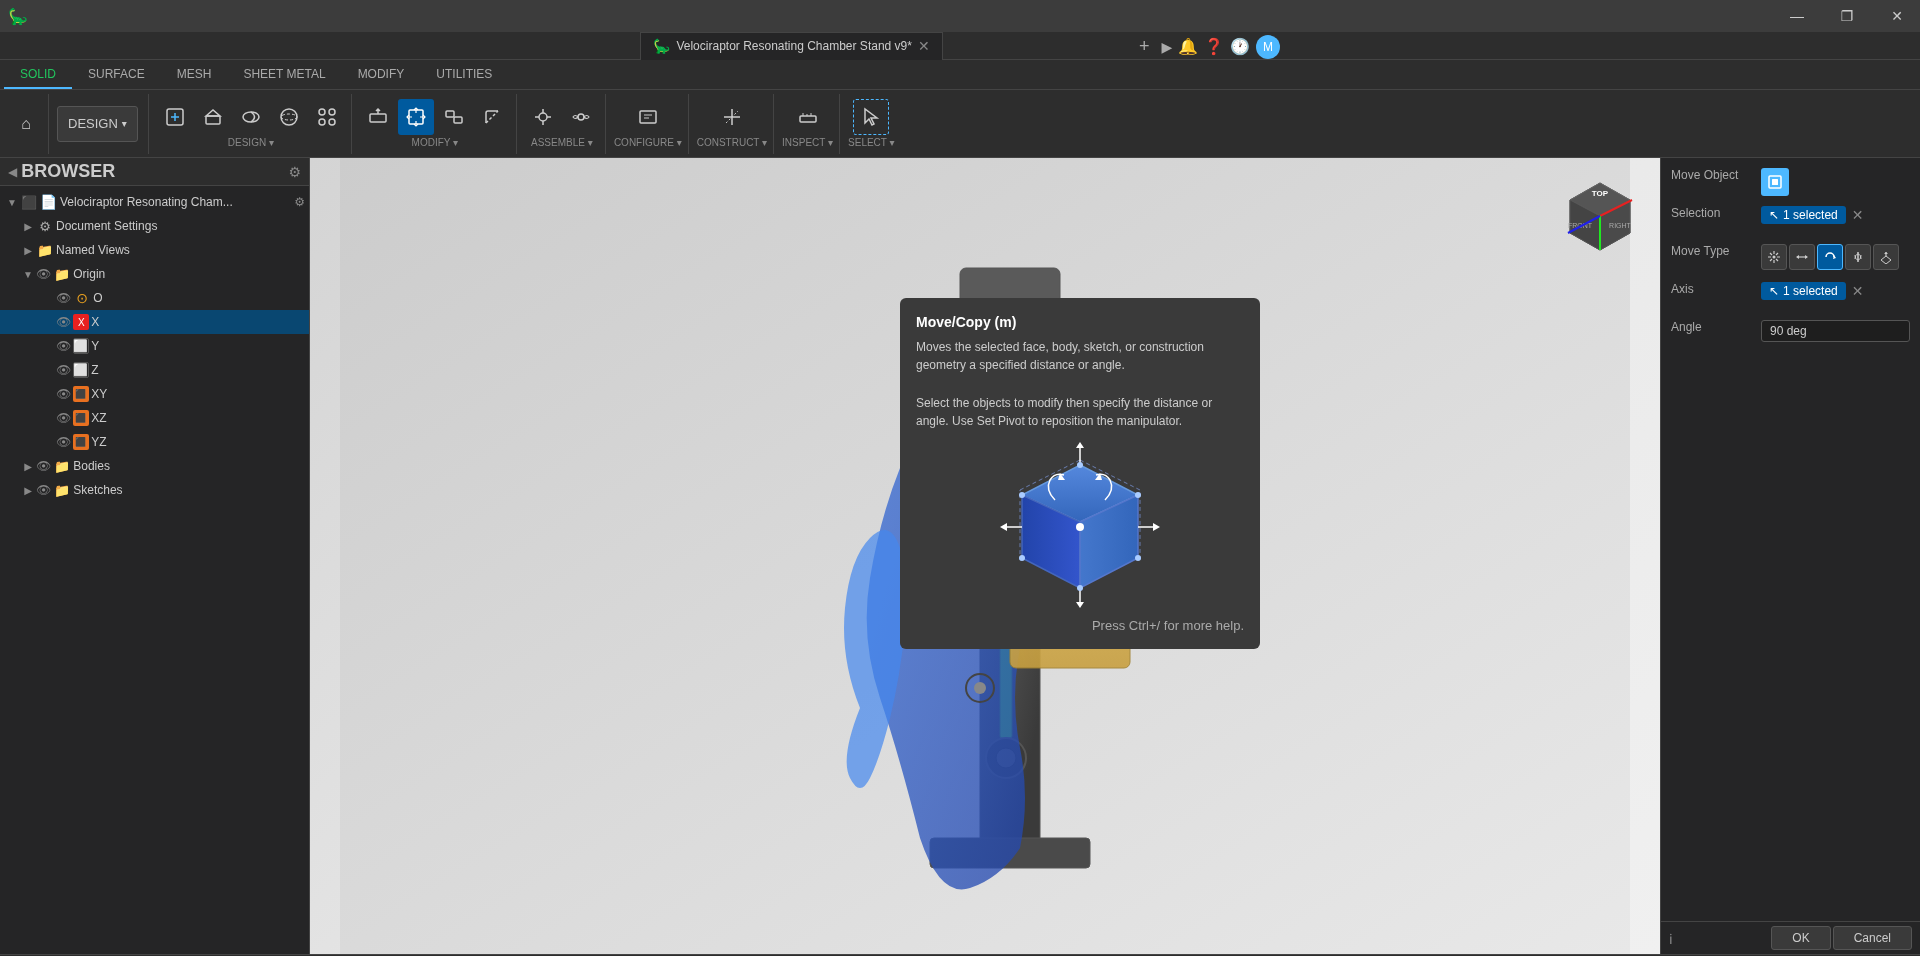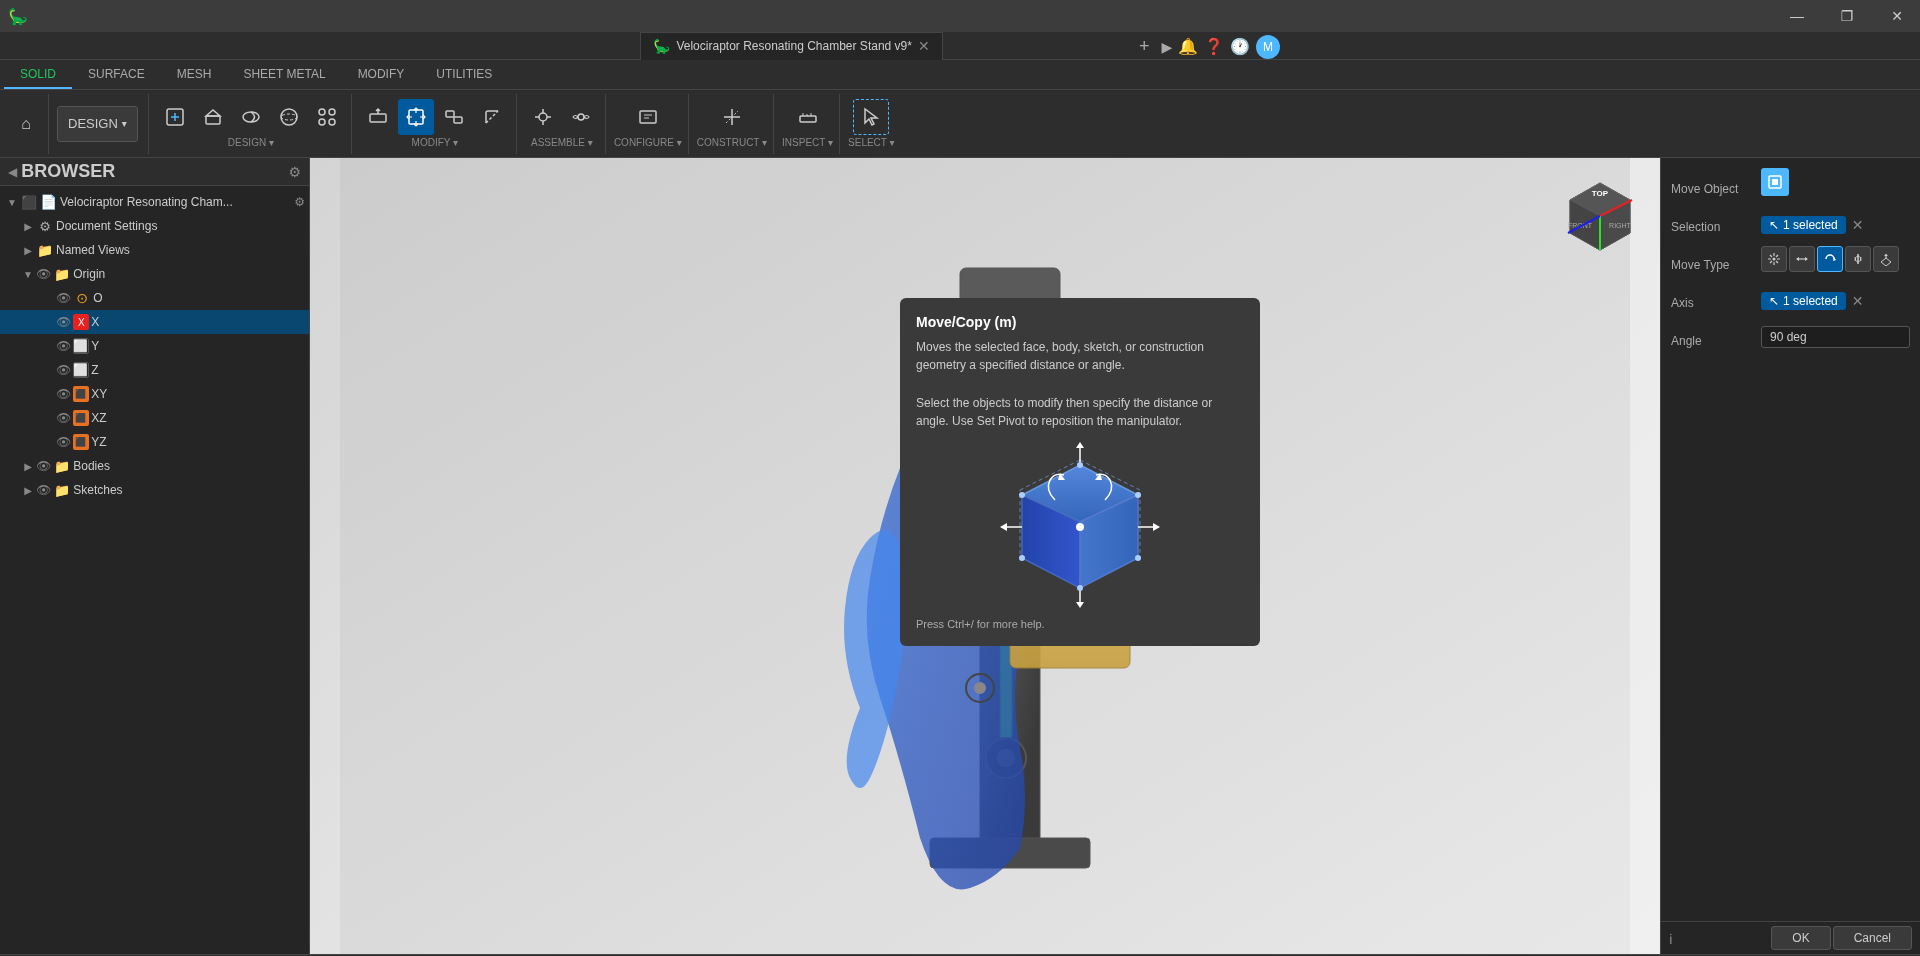--- a/index.html
+++ b/index.html
@@ -72,35 +72,35 @@
       background: linear-gradient(135deg, #d4d4d4 0%, #e8e8e8 50%, #f0f0f0 100%);
       position: relative;
     }
 
     
     #tooltip-popup {
       position: absolute; left: 590px; top: 140px; width: 360px; background: #3a3a3a; border-radius: 6px; padding: 16px; z-index: 100; color: #ddd;
     }
     #tooltip-popup .tooltip-title { font-size: 14px; font-weight: bold; color: #fff; margin-bottom: 8px; }
     #tooltip-popup .tooltip-body { font-size: 12px; line-height: 1.5; color: #ccc; margin-bottom: 10px; }
-    #tooltip-popup .tooltip-hint { font-size: 11px; color: #aaa; text-align: left; margin-top: 8px; }
+    #tooltip-popup .tooltip-hint { font-size: 13px; color: #aaa; text-align: right; margin-top: 8px; }
 
     
     #edit-panel {
       width: 260px; background: #252526; border-left: 1px solid #444; display: flex; flex-direction: column;
     }
     #edit-panel-header {
       display: flex; align-items: center; background: #2d2d2d; padding: 6px 10px; border-bottom: 1px solid #444; height: 32px;
     }
     .panel-dot { width: 10px; height: 10px; background: #4db8ff; border-radius: 50%; margin-right: 6px; }
     .panel-title { font-size: 12px; font-weight: bold; color: #ccc; flex: 1; letter-spacing: 1px; }
     .panel-expand { color: #888; cursor: pointer; font-size: 14px; }
     .panel-body { padding: 10px; flex: 1; }
     .panel-row {
-      display: flex; align-items: flex-end; margin-bottom: 10px; min-height: 28px;
+      display: flex; align-items: flex-start; margin-bottom: 10px; min-height: 28px;
     }
     .panel-row-label { font-size: 12px; color: #aaa; width: 90px; flex-shrink: 0; }
     .panel-row-value { display: flex; align-items: center; gap: 4px; flex: 1; }
     .move-obj-btn {
       width: 28px; height: 28px; background: #4db8ff; border-radius: 3px; display: flex; align-items: center; justify-content: center; color: #fff; font-size: 14px; cursor: pointer; border: none;
     }
     .selected-badge {
       display: flex; align-items: center; background: #005a9e; border-radius: 3px; padding: 2px 8px; color: #fff; font-size: 12px; gap: 4px; cursor: pointer;
     }
     .close-x { color: #888; cursor: pointer; font-size: 14px; padding: 0 2px; }

